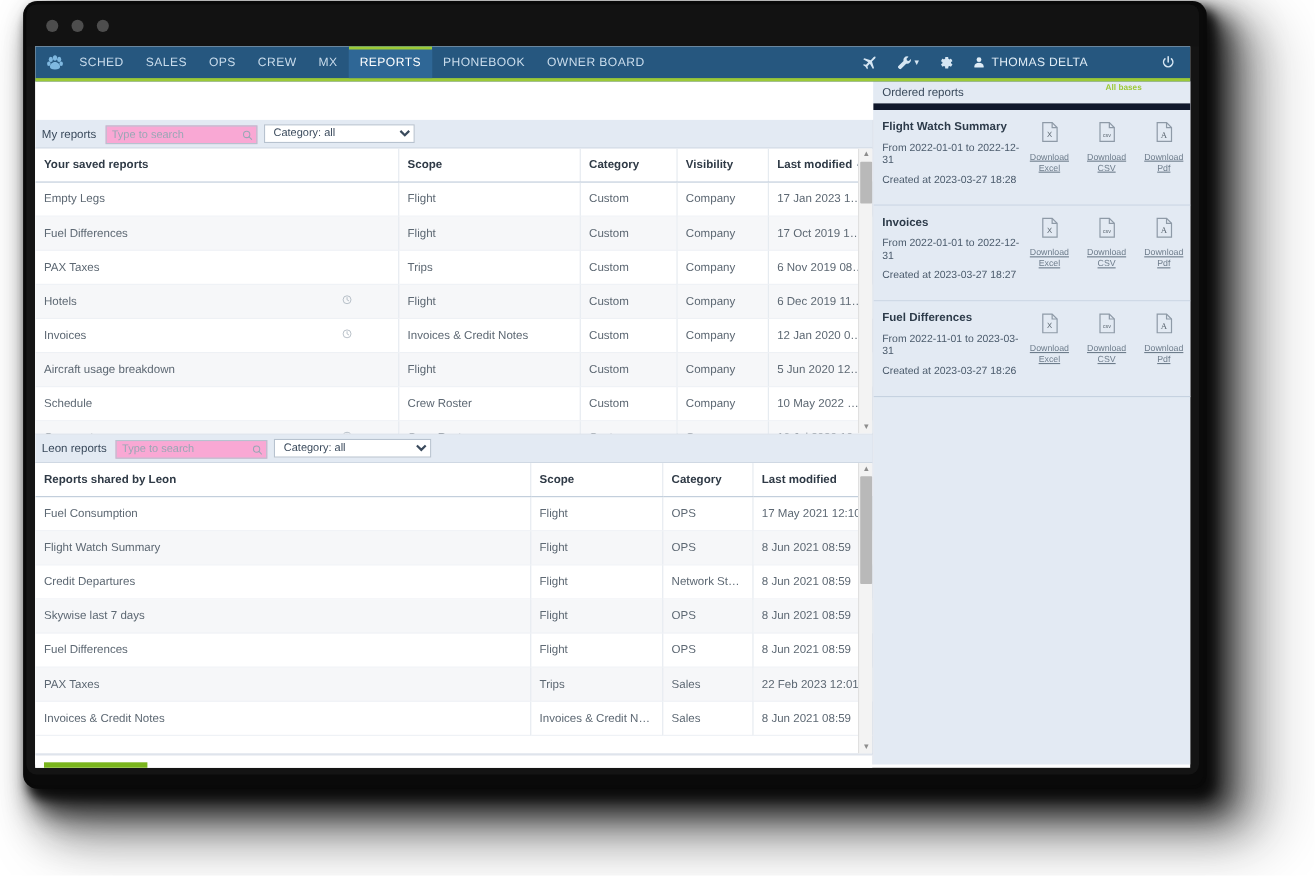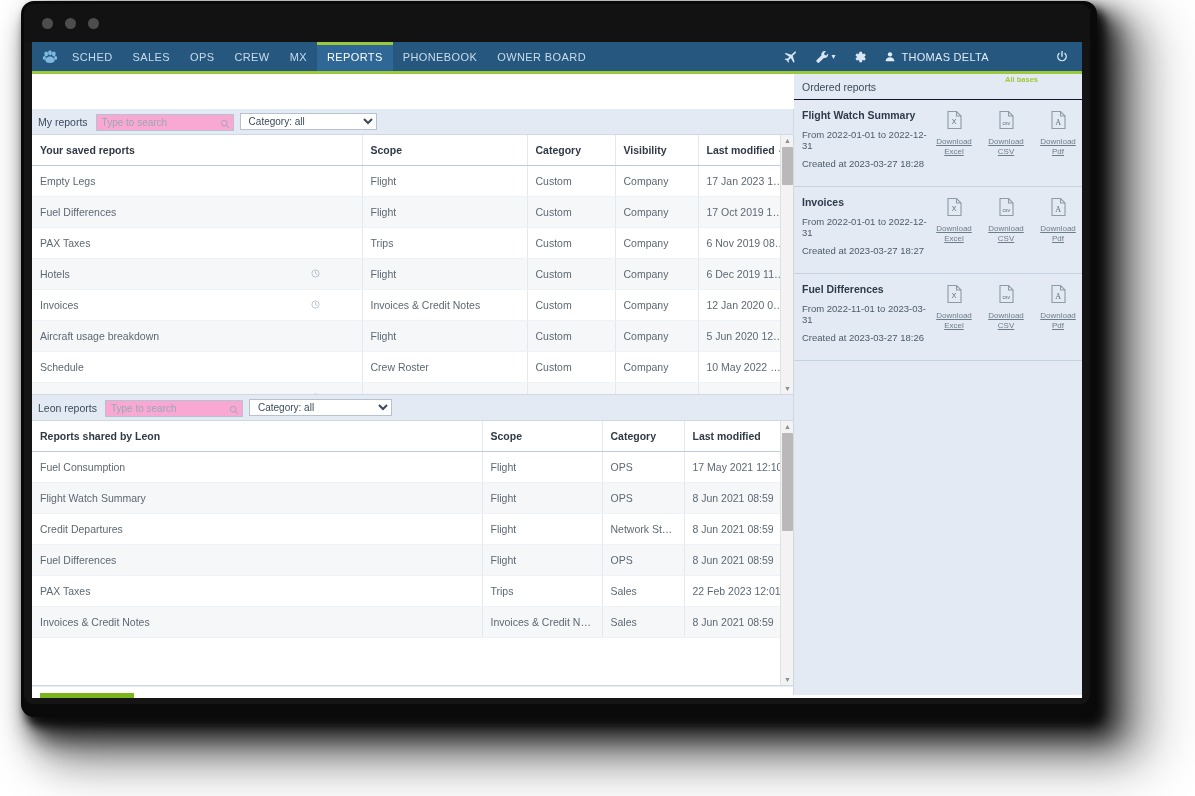--- a/index.html
+++ b/index.html
@@ -278,21 +278,21 @@
   }
 
   
   .ordered-head {
     height: 26px;
     display: flex; align-items: center;
     padding: 0 8px;
     font-size: 10.5px;
     color: #3a4a5c;
     background: #e3eaf3;
-    border-bottom: 1px solid #0f172a;
+    border-bottom: 6px solid #0f172a;
   }
   .ord-item {
     display: flex;
     align-items: flex-start;
     padding: 9px 8px 10px 8px;
     border-bottom: 1px solid #c6d2e0;
     background: #e3eaf3;
   }
   .ord-info { width: 128px; }
   .ord-title {
@@ -581,20 +581,26 @@
                   <td>OPS</td>
                   <td>8 Jun 2021 08:59</td>
                 </tr>
                 <tr>
                   <td>Credit Departures</td>
                   <td>Flight</td>
                   <td>Network Statistics</td>
                   <td>8 Jun 2021 08:59</td>
                 </tr>
                 <tr>
+                  <td>Skywise last 7 days</td>
+                  <td>Flight</td>
+                  <td>OPS</td>
+                  <td>8 Jun 2021 08:59</td>
+                </tr>
+                <tr>
                   <td>Fuel Differences</td>
                   <td>Flight</td>
                   <td>OPS</td>
                   <td>8 Jun 2021 08:59</td>
                 </tr>
                 <tr>
                   <td>PAX Taxes</td>
                   <td>Trips</td>
                   <td>Sales</td>
                   <td>22 Feb 2023 12:01</td>

